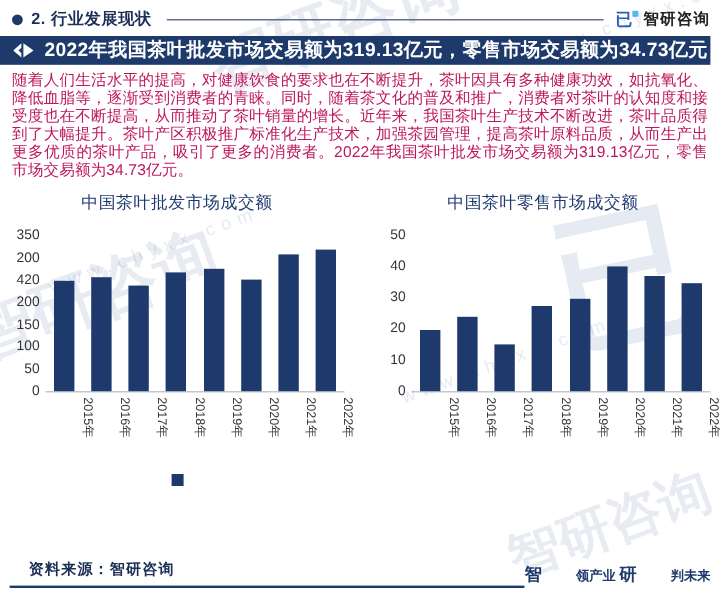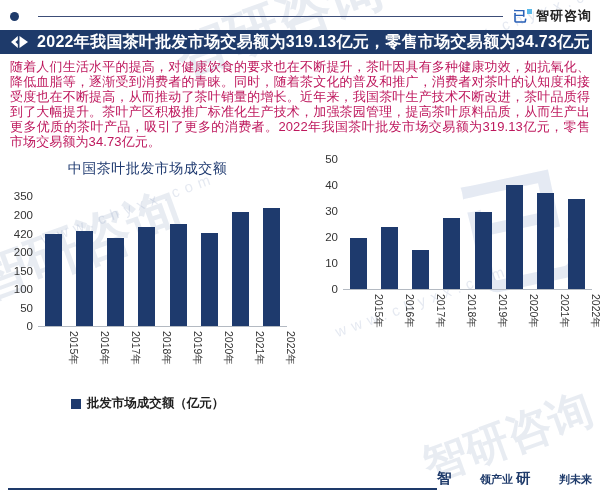--- a/index.html
+++ b/index.html
@@ -79,20 +79,21 @@
   <div class="wm wm-text wm-a">智研咨询</div>
   <div class="wm wm-url  wm-b">www.chyxx.com</div>
   <div class="wm wm-text wm-c">智研咨询</div>
   <div class="wm wm-url  wm-d">www.chyxx.com</div>
   <div class="wm wm-url  wm-i">www.chyxx.com</div>
   <div class="wm wm-text wm-f">智研咨询</div>
   <div class="wm wm-glyph">已</div>
 
   <div class="header">
     <span class="bullet"></span>
+    <span class="section-title">2. 行业发展现状</span>
     <span class="header-rule"></span>
     <span class="brand">
       <span class="brand-glyph">已</span>
       <span class="brand-accent"></span>
       <span class="brand-name">智研咨询</span>
     </span>
   </div>
 
   <div class="banner">
     <span class="diamond">
@@ -153,25 +154,25 @@
           </div>
           <div class="xlabel">
             <span>2021年</span>
           </div>
           <div class="xlabel">
             <span>2022年</span>
           </div>
         </div>
       <div class="legend">
         <span class="swatch" style="background:#1e3a6d"></span>
-        <span class="legend-label">批发市场成交额（亿元）</span>
       </div>
     </div>
 
     <div class="chart">
+      <div class="chart-title">中国茶叶零售市场成交额</div>
       <div class="plot-row">
         <div class="yaxis">
             <div class="ytick" style="bottom: 125px;">50</div>
             <div class="ytick" style="bottom: 99px;">40</div>
             <div class="ytick" style="bottom: 73px;">30</div>
             <div class="ytick" style="bottom: 47px; margin-top: 44px;">20</div>
             <div class="ytick" style="bottom: 21px;">10</div>
             <div class="ytick" style="bottom: -5px;">0</div>
           </div>
         <div class="plot">
@@ -210,20 +211,21 @@
           <div class="xlabel">
             <span>2022年</span>
           </div>
         </div>
     </div>
 
   </div>
 
   <div class="footer">
     <div class="footer-left">
+      <div class="source">资料来源：智研咨询</div>
       <div class="footer-rule"></div>
     </div>
     <div class="slogan">
       <span class="big">智</span>
       <span class="small">领产业 </span>
       <span class="big">研</span>
       <span class="small">判未来</span>
     </div>
   </div>
 

